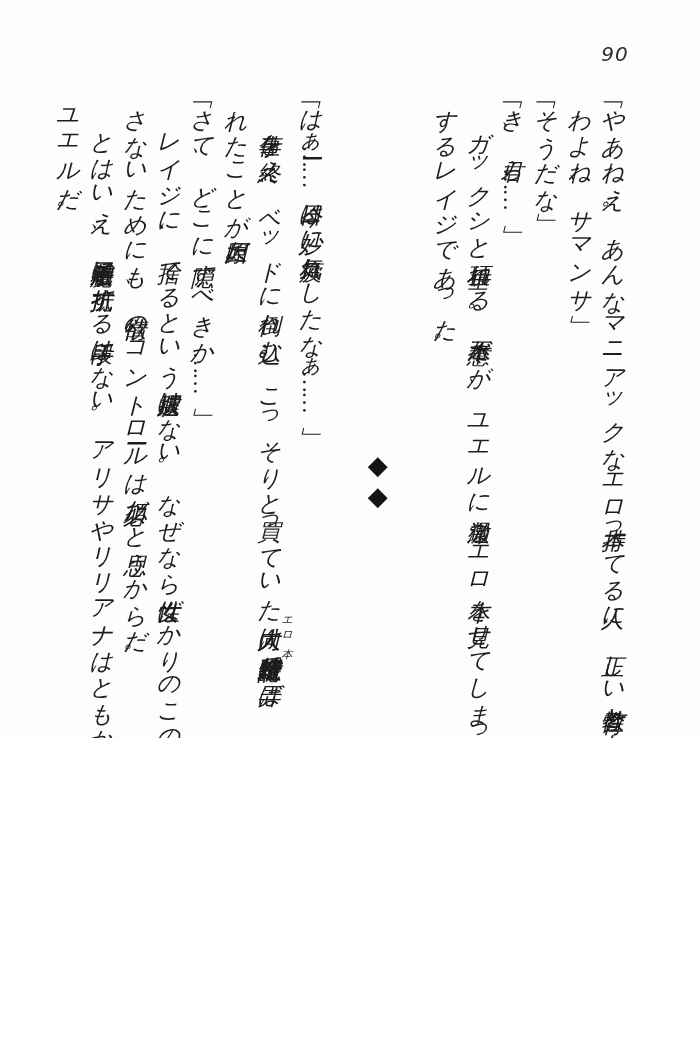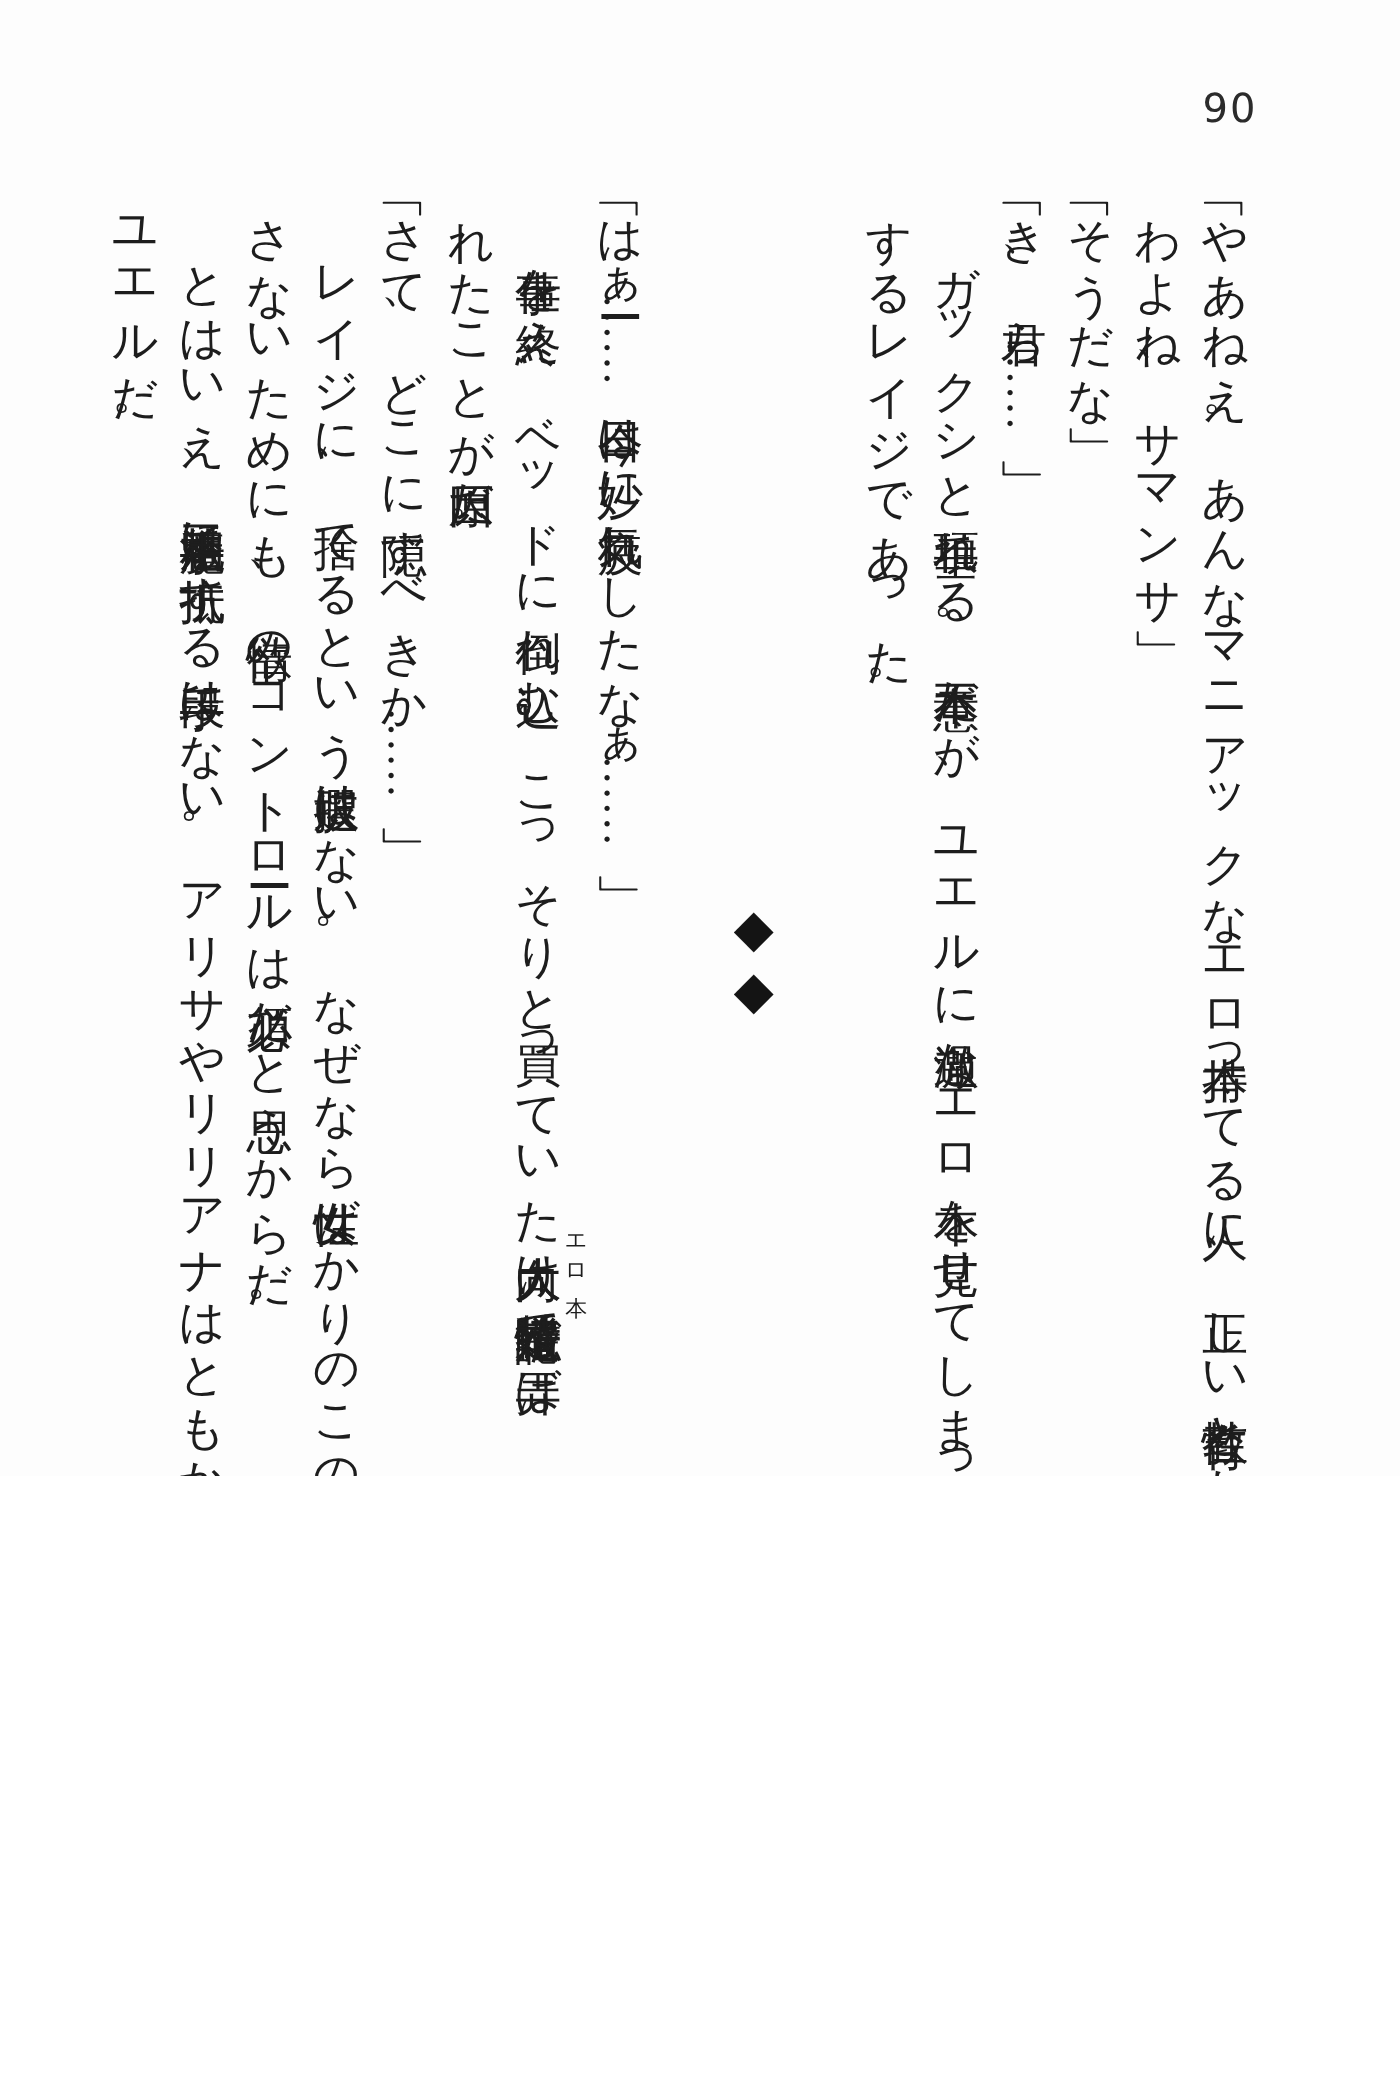--- a/index.html
+++ b/index.html
@@ -7,20 +7,21 @@
     padding: 0;
     background: #ffffff;
   }
   .page {
     position: relative;
     width: 700px;
     height: 738px;
     background: #fdfdfd;
     overflow: hidden;
     font-family: "Liberation Serif", "DejaVu Serif", serif;
+    font-style: italic;
   }
   .page-number {
     position: absolute;
     top: 42px;
     left: 598px;
     width: 34px;
     text-align: center;
     font-family: "DejaVu Sans", "Liberation Sans", sans-serif;
     font-size: 20px;
     letter-spacing: 1px;

